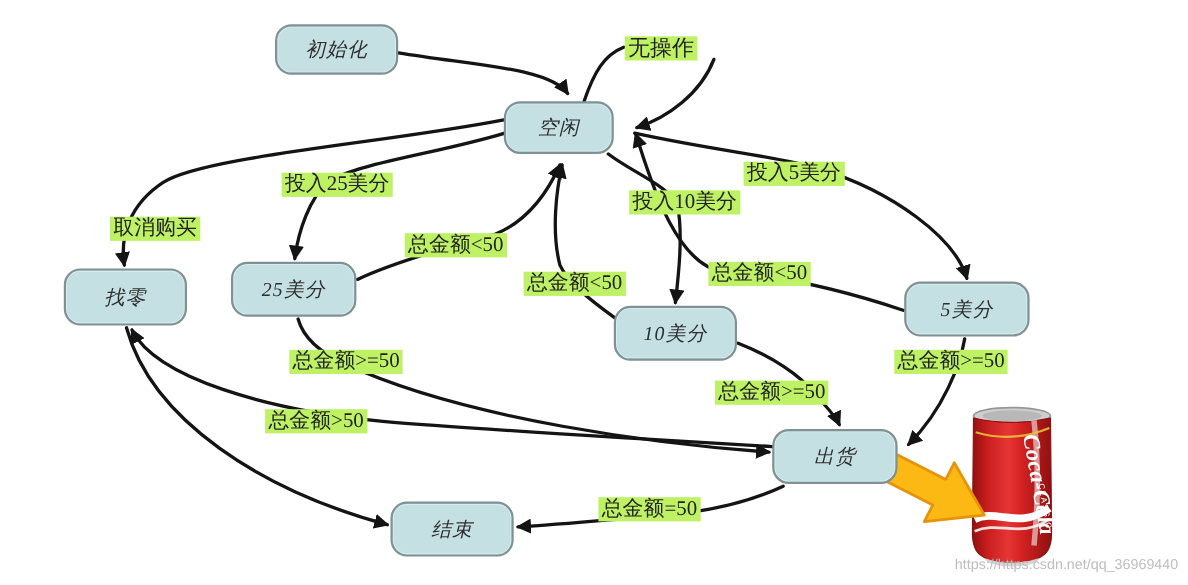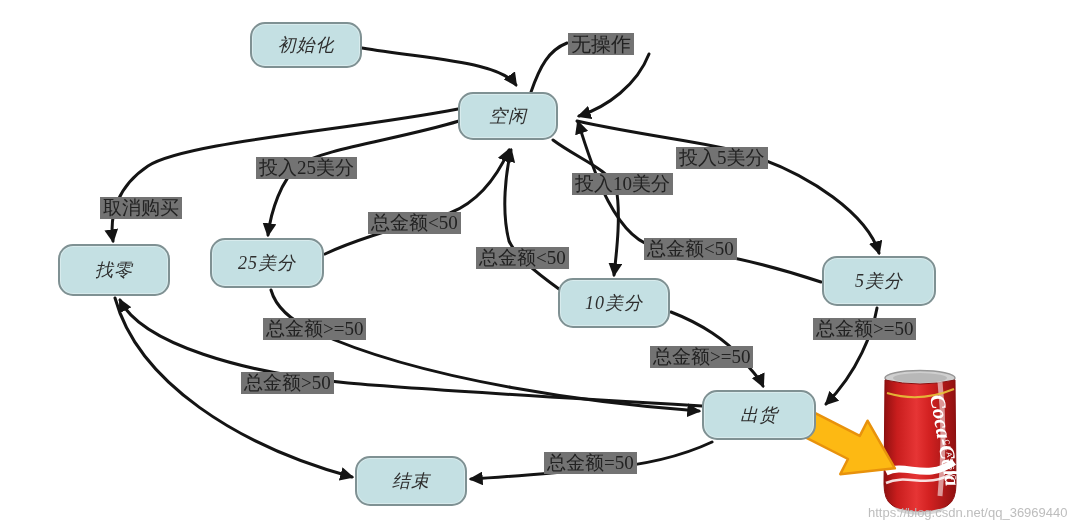--- a/index.html
+++ b/index.html
@@ -16,21 +16,21 @@
   #edge-layer{position:absolute;left:0;top:0;width:1080px;height:532px;}
   .edge{stroke:var(--edge);stroke-width:3;fill:none;stroke-linecap:round;}
   .node{
     position:absolute;display:flex;align-items:center;justify-content:center;
     background:var(--node-fill);border:2px solid var(--node-border);
     border-radius:15px;font-size:18px;color:#2e2e2e;letter-spacing:1px;
     box-shadow:inset 0 0 0 1px rgba(255,255,255,.35);
     font-style:italic;
   }
   .edge-label{
-    position:absolute;background:#737373;color:var(--label-color);
+    position:absolute;background:#bef264;color:var(--label-color);
     font-size:19px;line-height:22px;padding:0 3px;white-space:nowrap;
   }
   #watermark{
     position:absolute;left:868px;top:505px;width:212px;
     font-family:"Liberation Sans","DejaVu Sans",sans-serif;
     font-size:13px;color:rgba(185,185,185,.95);white-space:nowrap;
   }
   
   #n-init  {left:250px;top:22px; width:112px;height:46px;}
   #n-idle  {left:458px;top:92px; width:100px;height:48px;}
@@ -123,14 +123,14 @@
   <div class="edge-label" id="l-ins5">投入5美分</div>
   <div class="edge-label" id="l-lt25">总金额&lt;50</div>
   <div class="edge-label" id="l-lt10">总金额&lt;50</div>
   <div class="edge-label" id="l-lt5">总金额&lt;50</div>
   <div class="edge-label" id="l-ge25">总金额&gt;=50</div>
   <div class="edge-label" id="l-ge10">总金额&gt;=50</div>
   <div class="edge-label" id="l-ge5">总金额&gt;=50</div>
   <div class="edge-label" id="l-gt50">总金额&gt;50</div>
   <div class="edge-label" id="l-eq50">总金额=50</div>
 
-  <div id="watermark">https://blog.csdn.net/qq_36969440</div>
+  <div id="watermark">https://https.csdn.net/qq_36969440</div>
 </div>
 
 </body></html>

